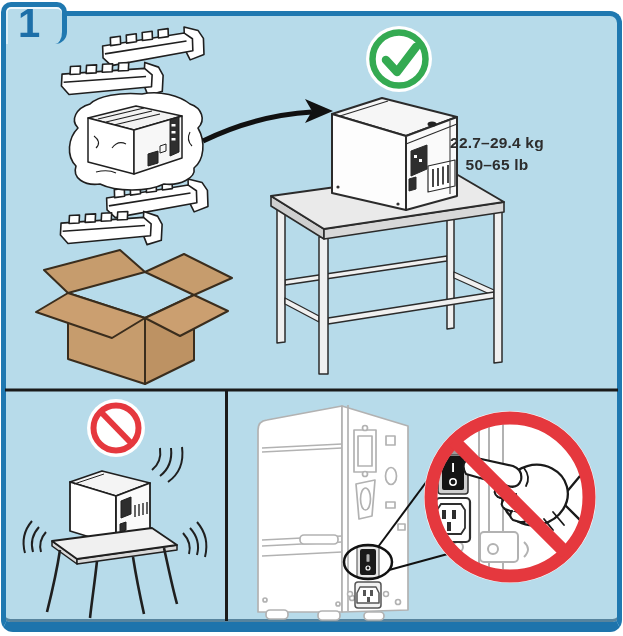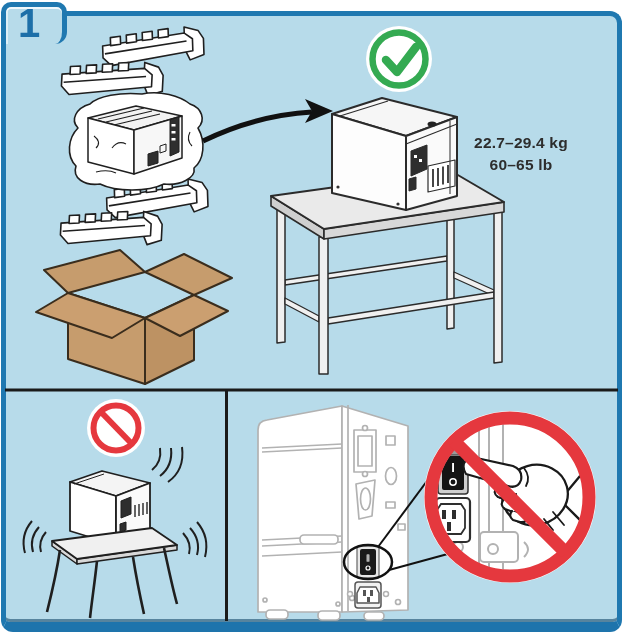--- a/index.html
+++ b/index.html
@@ -9,21 +9,21 @@
          background:#b7dbea;border:5px solid #1f78b0;border-bottom-width:10px;
          border-bottom-color:#1e74ac;border-radius:12px;box-sizing:border-box;
          box-shadow:inset 0 -3px 0 rgba(10,61,94,.55);z-index:1;}
   .tab{position:absolute;left:1px;top:2px;width:66px;height:42px;background:#b7dbea;
        border:5px solid #1f78b0;border-bottom:none;border-radius:10px 10px 12px 0;
        box-sizing:border-box;z-index:3;
        box-shadow:inset 0 2px 0 rgba(255,255,255,.8), inset 2px 0 0 rgba(255,255,255,.55);}
   .stepnum{position:absolute;left:12px;top:-6px;font-size:40px;font-weight:bold;
        color:#1d6fa8;letter-spacing:-1px;}
   .art{position:absolute;left:0;top:0;width:623px;height:636px;z-index:2;}
-  .weight{position:absolute;left:448px;top:132px;width:146px;z-index:4;
+  .weight{position:absolute;left:424px;top:132px;width:146px;z-index:4;
           text-align:center;font-weight:bold;font-size:15.5px;line-height:1.45;
           color:#2d2d2d;letter-spacing:.2px;}
   svg text{font-family:"Liberation Sans",sans-serif;}
 </style>
 </head>
 <body>
 
 <div class="stage">
   <div class="frame"></div>
 
@@ -245,15 +245,15 @@
       </g>
     </g>
   </svg>
 
   <div class="tab">
     <span class="stepnum">1</span>
   </div>
 
   <div class="weight">
     <div>22.7–29.4 kg</div>
-    <div>60–65 lb</div>
+    <div>50–65 lb</div>
   </div>
 </div>
 
 </body></html>

